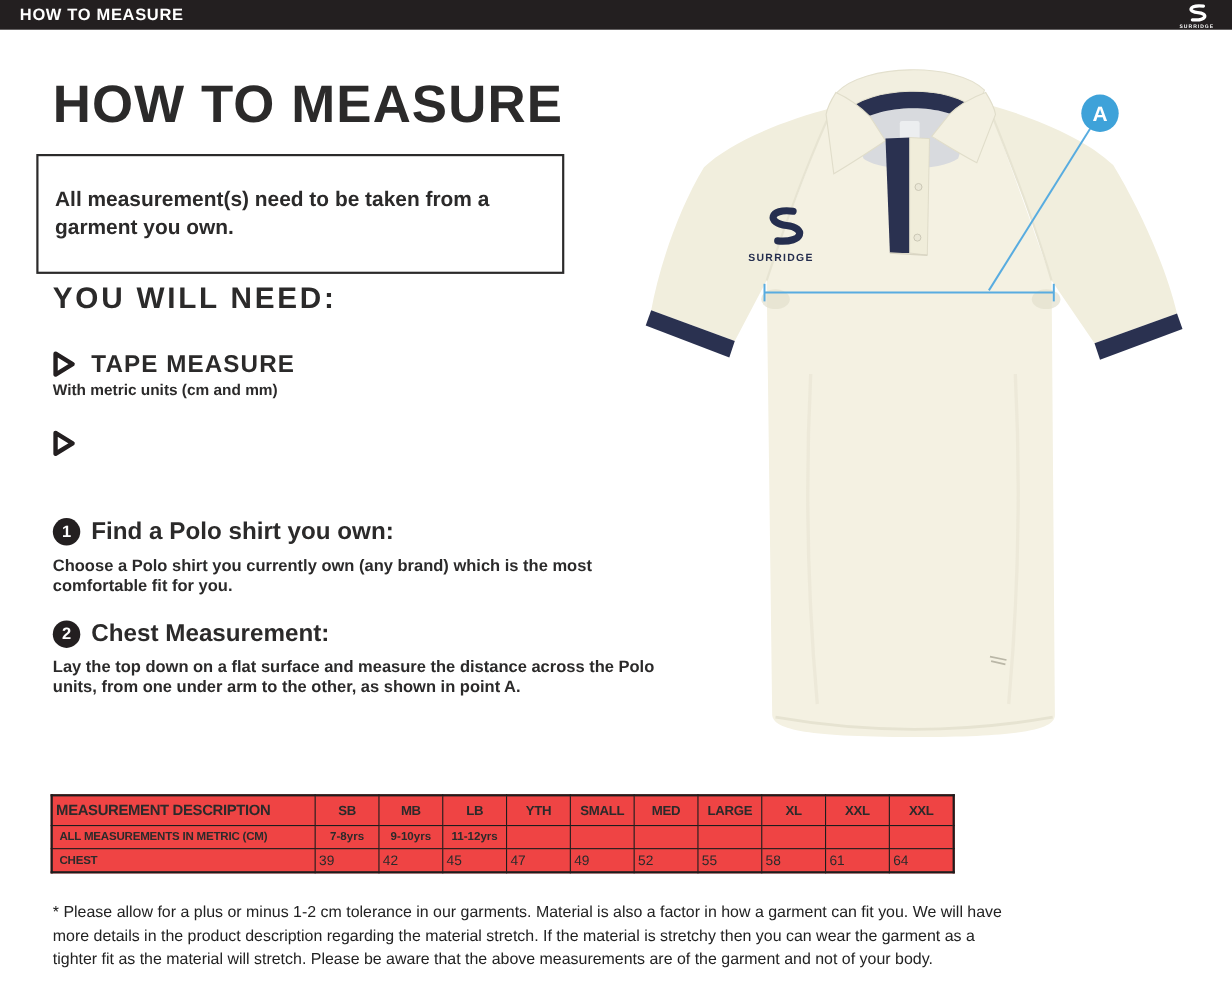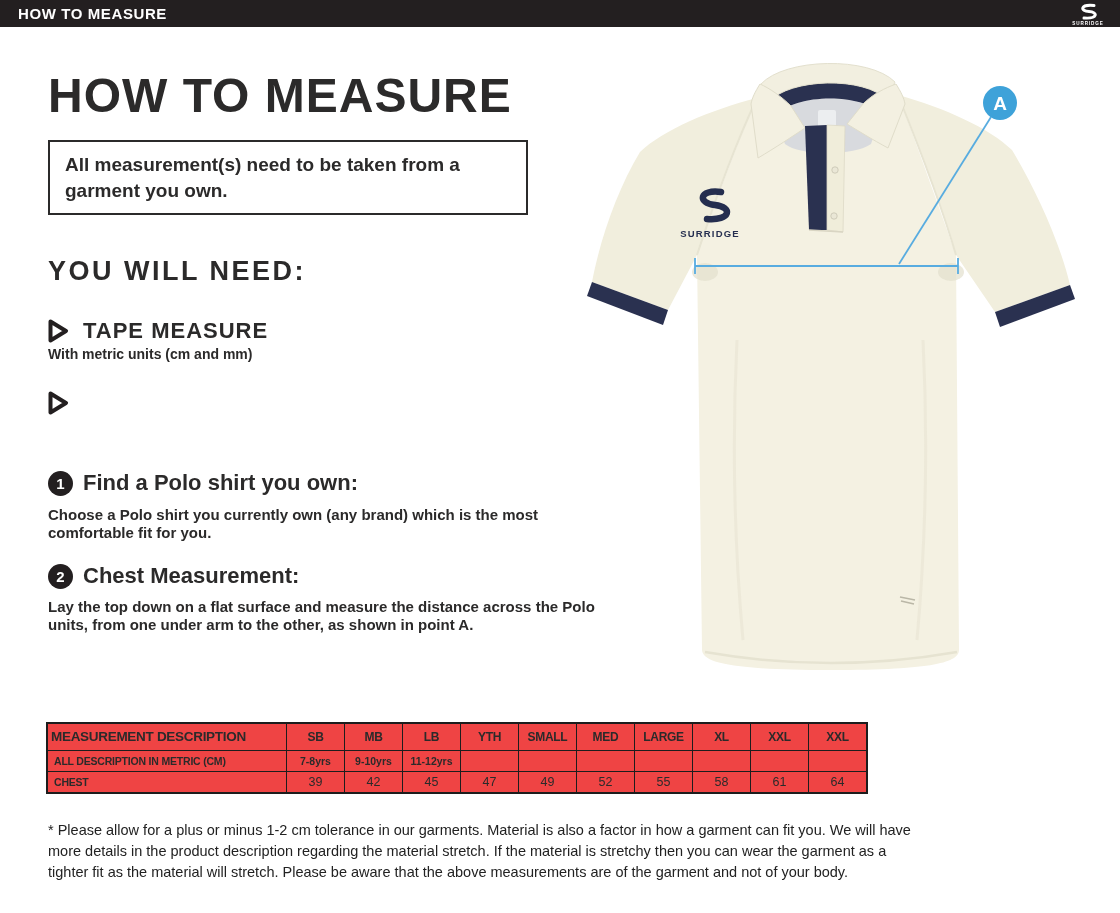--- a/index.html
+++ b/index.html
@@ -8,21 +8,21 @@
   .abs{position:absolute;}
 
   
   .topbar{left:0;top:0;width:1120px;height:27px;background:#231f20;display:flex;
           align-items:center;justify-content:space-between;}
   .topbar-title{color:#fff;font-size:15px;font-weight:bold;letter-spacing:.6px;padding-left:18px;}
   .topbar-logo{padding-right:10px;display:flex;align-items:center;}
 
   
   .h1{left:48px;top:68px;font-size:48px;font-weight:bold;letter-spacing:1px;color:#2b2a2a;}
-  .notice{left:48px;top:140px;width:446px;border:2.5px solid #2b2a2a;padding:10px 15px;
+  .notice{left:33px;top:140px;width:446px;border:2.5px solid #2b2a2a;padding:27px 15px;
           font-size:19px;font-weight:bold;line-height:1.35;color:#2b2a2a;background:#fff;}
   .h2{left:48px;top:256px;font-size:27px;font-weight:bold;letter-spacing:2.5px;color:#2b2a2a;}
 
   .need-item-title{display:flex;align-items:center;gap:14px;font-size:22px;font-weight:bold;
                    letter-spacing:1px;color:#2b2a2a;}
   .need-item-sub{font-size:14px;font-weight:bold;color:#2b2a2a;}
 
   .step-title{display:flex;align-items:center;gap:10px;font-size:22px;font-weight:bold;color:#2b2a2a;}
   .step-circle{width:25px;height:25px;border-radius:50%;background:#231f20;color:#fff;
                display:flex;align-items:center;justify-content:center;font-size:15px;font-weight:bold;flex:0 0 25px;}
@@ -37,21 +37,21 @@
   table.size{position:absolute;}
   table.size td,table.size th{border:1.5px solid #1d1d1d;padding:0 3px;overflow:hidden;white-space:nowrap;}
   table.size{border:2px solid #1d1d1d;}
   th.desc{width:232px;text-align:left;padding-left:6px;font-size:13.5px;letter-spacing:-.3px;}
   th.col{width:51px;text-align:center;font-size:12px;letter-spacing:-.3px;}
   tr.hdr{height:27px;}
   tr.r2{height:21px;}
   tr.r3{height:22px;}
   tr.r2 td:first-child,tr.r3 td:first-child{text-align:left;padding-left:6px;font-weight:bold;font-size:10.5px;letter-spacing:-.2px;}
   tr.r2 td{text-align:center;font-weight:bold;font-size:10.5px;}
-  tr.r3 td{text-align:center;font-size:12.5px;}
+  tr.r3 td{font-size:12.5px;}
 
   .footnote{left:48px;top:820px;width:874px;font-size:14.5px;line-height:1.45;color:#222;}
 
   .shirt-wrap{left:555px;top:40px;width:565px;height:650px;}
   svg text{font-family:"Liberation Sans",sans-serif;}
 </style>
 </head>
 <body>
 
 <div class="page">
@@ -108,21 +108,21 @@
       <th class="col">LB</th>
       <th class="col">YTH</th>
       <th class="col">SMALL</th>
       <th class="col">MED</th>
       <th class="col">LARGE</th>
       <th class="col">XL</th>
       <th class="col">XXL</th>
       <th class="col">XXL</th>
     </tr>
     <tr class="r2">
-      <td>ALL DESCRIPTION IN METRIC (CM)</td>
+      <td>ALL MEASUREMENTS IN METRIC (CM)</td>
       <td>7-8yrs</td>
       <td>9-10yrs</td>
       <td>11-12yrs</td>
       <td></td>
       <td></td>
       <td></td>
       <td></td>
       <td></td>
       <td></td>
       <td></td>

